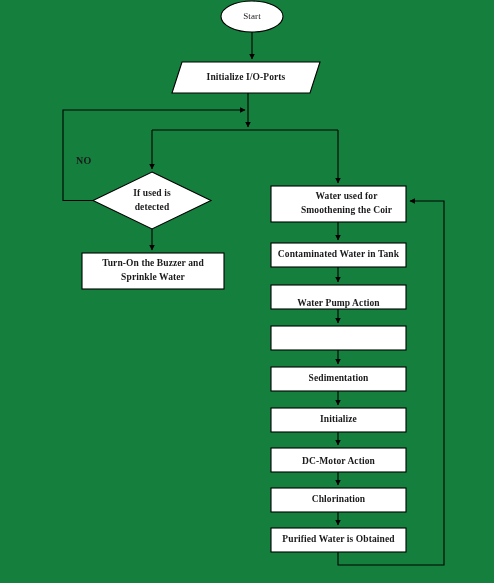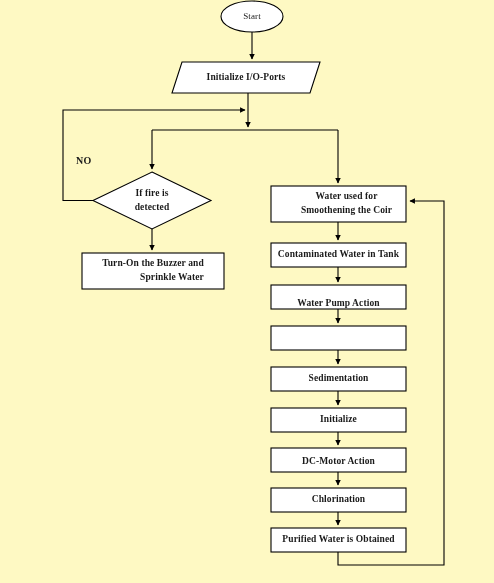--- a/index.html
+++ b/index.html
@@ -8,21 +8,21 @@
     padding: 0;
     background: #ffffff;
   }
   body {
     font-family: "Liberation Serif", "DejaVu Serif", serif;
   }
   #canvas {
     position: relative;
     width: 494px;
     height: 583px;
-    background: #fef9c3;
+    background: #15803d;
     overflow: hidden;
   }
   #canvas svg {
     position: absolute;
     top: 0;
     left: 0;
     width: 494px;
     height: 583px;
   }
   .node-label {
@@ -109,24 +109,24 @@
       <line x1="338" y1="512" x2="338" y2="525" marker-end="url(#arrow)"></line>
 
       <polyline points="338,552 338,565 444,565 444,201 410,201" marker-end="url(#arrow)"></polyline>
     </g>
   </svg>
 
   <div class="node-label start-label" style="left:221px; top:1px; width:62px; height:31px;">Start</div>
 
   <div class="node-label" style="left:172px; top:62px; width:148px; height:31px;">Initialize I/O-Ports</div>
 
-  <div class="node-label" style="left:107px; top:172px; width:90px; height:57px;">If fire is
+  <div class="node-label" style="left:107px; top:172px; width:90px; height:57px;">If used is
 detected</div>
 
-  <div class="node-label" style="left:82px; top:253px; width:142px; height:36px;text-align:right;">Turn-On the Buzzer and
+  <div class="node-label" style="left:82px; top:253px; width:142px; height:36px;">Turn-On the Buzzer and
 Sprinkle Water</div>
 
   <div class="node-label" style="left:271px; top:186px; width:151px; height:36px;">Water used for
 Smoothening the Coir</div>
 
   <div class="node-label" style="left:271px; top:243px; width:135px; height:24px;">Contaminated Water in Tank</div>
 
   <div class="node-label" style="left:271px; top:285px; width:135px; height:37px;">Water Pump Action</div>
 
 

